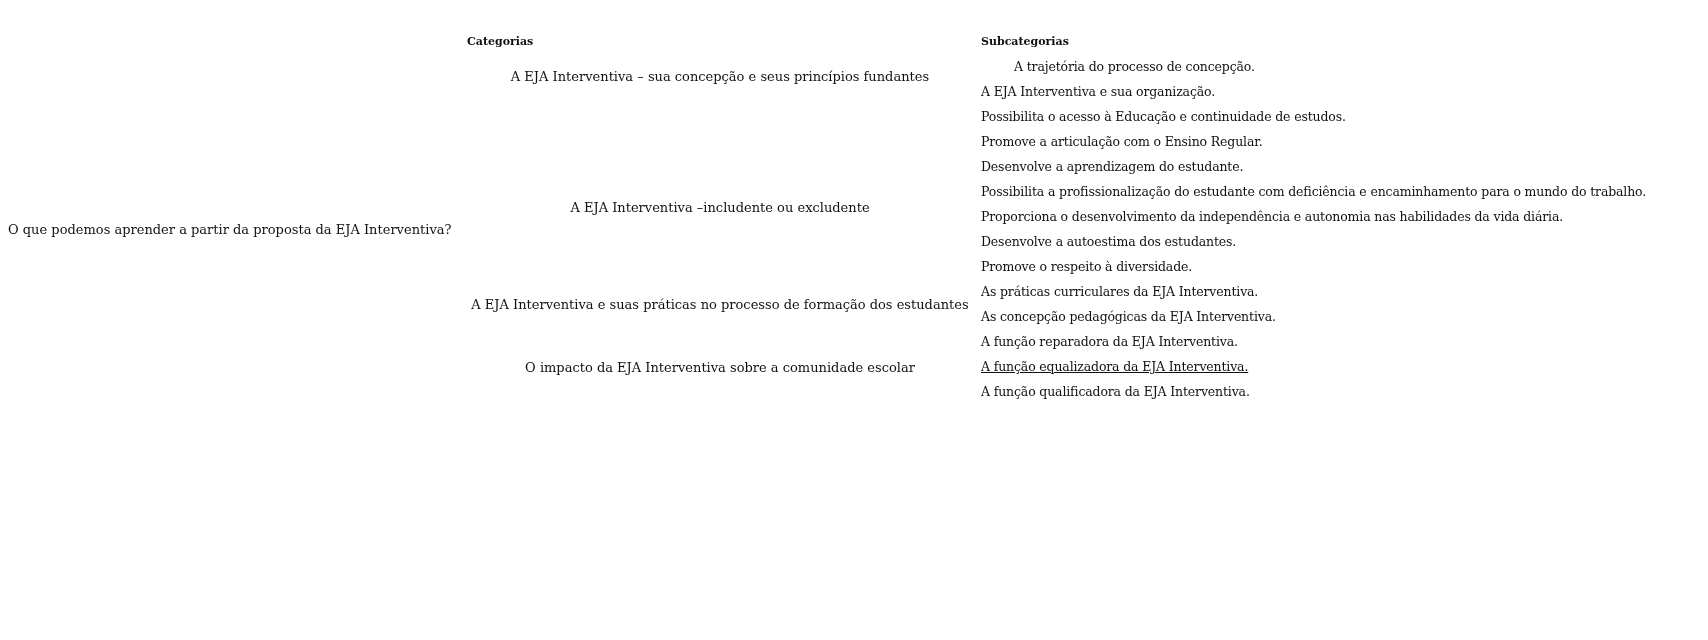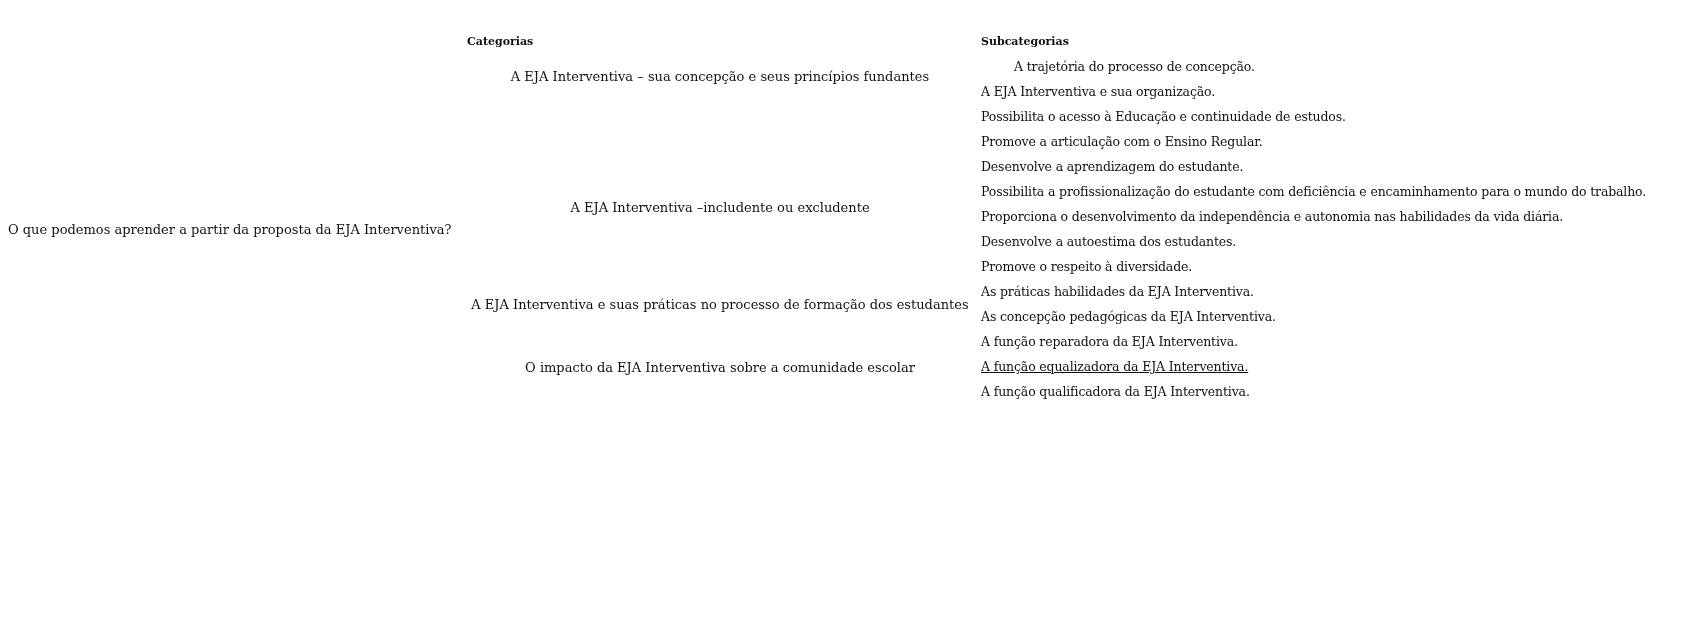--- a/index.html
+++ b/index.html
@@ -58,17 +58,17 @@
 
 <div class="abs sub" style="top:59px;margin-left:33px;">A trajetória do processo de concepção.</div>
 <div class="abs sub" style="top:84px;">A EJA Interventiva e sua organização.</div>
 <div class="abs sub" style="top:109px;">Possibilita o acesso à Educação e continuidade de estudos.</div>
 <div class="abs sub" style="top:134px;">Promove a articulação com o Ensino Regular.</div>
 <div class="abs sub" style="top:159px;">Desenvolve a aprendizagem do estudante.</div>
 <div class="abs sub" style="top:184px;">Possibilita a profissionalização do estudante com deficiência e encaminhamento para o mundo do trabalho.</div>
 <div class="abs sub" style="top:209px;">Proporciona o desenvolvimento da independência e autonomia nas habilidades da vida diária.</div>
 <div class="abs sub" style="top:234px;">Desenvolve a autoestima dos estudantes.</div>
 <div class="abs sub" style="top:259px;">Promove o respeito à diversidade.</div>
-<div class="abs sub" style="top:284px;">As práticas habilidades da EJA Interventiva.</div>
+<div class="abs sub" style="top:284px;">As práticas curriculares da EJA Interventiva.</div>
 <div class="abs sub" style="top:309px;">As concepção pedagógicas da EJA Interventiva.</div>
 <div class="abs sub" style="top:334px;">A função reparadora da EJA Interventiva.</div>
 <div class="abs sub" style="top:359px;text-decoration:underline;">A função equalizadora da EJA Interventiva.</div>
 <div class="abs sub" style="top:384px;">A função qualificadora da EJA Interventiva.</div>
 
 </body></html>

